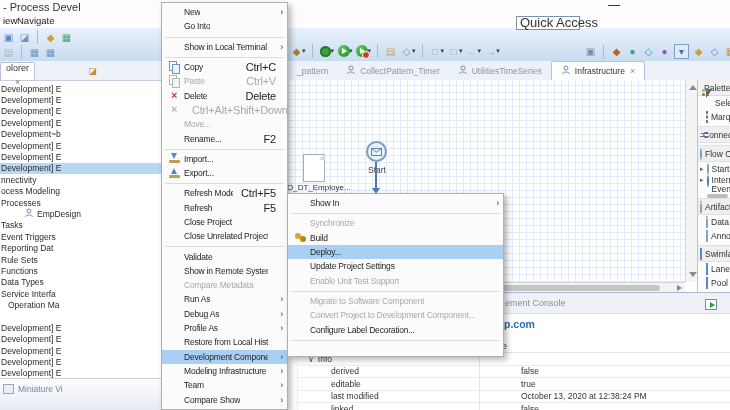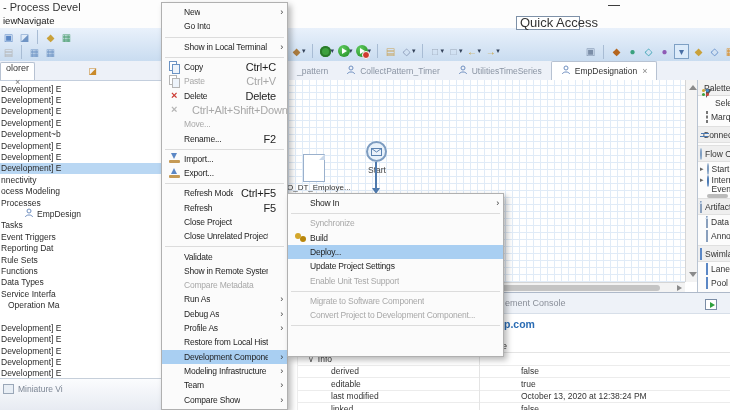--- a/index.html
+++ b/index.html
@@ -380,21 +380,21 @@
             <circle cx="5" cy="3" r="2" fill="none" stroke="#6f8fc0"></circle>
             <path d="M1.5 9 C1.5 6.3 8.5 6.3 8.5 9" fill="none" stroke="#6f8fc0"></path>
           </svg></span>
         <span>UtilitiesTimeSeries</span>
       </div>
       <div class="etab active">
         <span><svg width="10" height="10" viewBox="0 0 10 10">
             <circle cx="5" cy="3" r="2" fill="none" stroke="#6f8fc0"></circle>
             <path d="M1.5 9 C1.5 6.3 8.5 6.3 8.5 9" fill="none" stroke="#6f8fc0"></path>
           </svg></span>
-        <span>EmpDesignation</span>
+        <span>Infrastructure</span>
         <span class="close">×</span>
       </div>
     </div>
 
   <div class="canvas">
     <div class="doc-shape" style="left:15px;top:74px;position:absolute"></div>
     <div class="doc-label" style="left:-1px;top:103px;position:absolute">O_DT_Employe...</div>
     <div class="start-node" style="left:78px;top:61px;position:absolute">
       <svg width="11" height="8" viewBox="0 0 11 8">
         <rect x="0.5" y="0.5" width="10" height="7" fill="#eaf1fa" stroke="#5b82b0"></rect>
@@ -736,16 +736,22 @@
         <span class="mi-label">Migrate to Software Component</span>
         <span class="mi-short"></span>
         <span class="mi-arrow"></span>
       </div>
       <div class="menu-item disabled">
         <span class="mi-icon"></span>
         <span class="mi-label">Convert Project to Development Component...</span>
         <span class="mi-short"></span>
         <span class="mi-arrow"></span>
       </div>
+      <div class="menu-item">
+        <span class="mi-icon"></span>
+        <span class="mi-label">Configure Label Decoration...</span>
+        <span class="mi-short"></span>
+        <span class="mi-arrow"></span>
+      </div>
       <div class="menu-sep"></div>
     </div>
 
 </div>
 
 </body></html>

